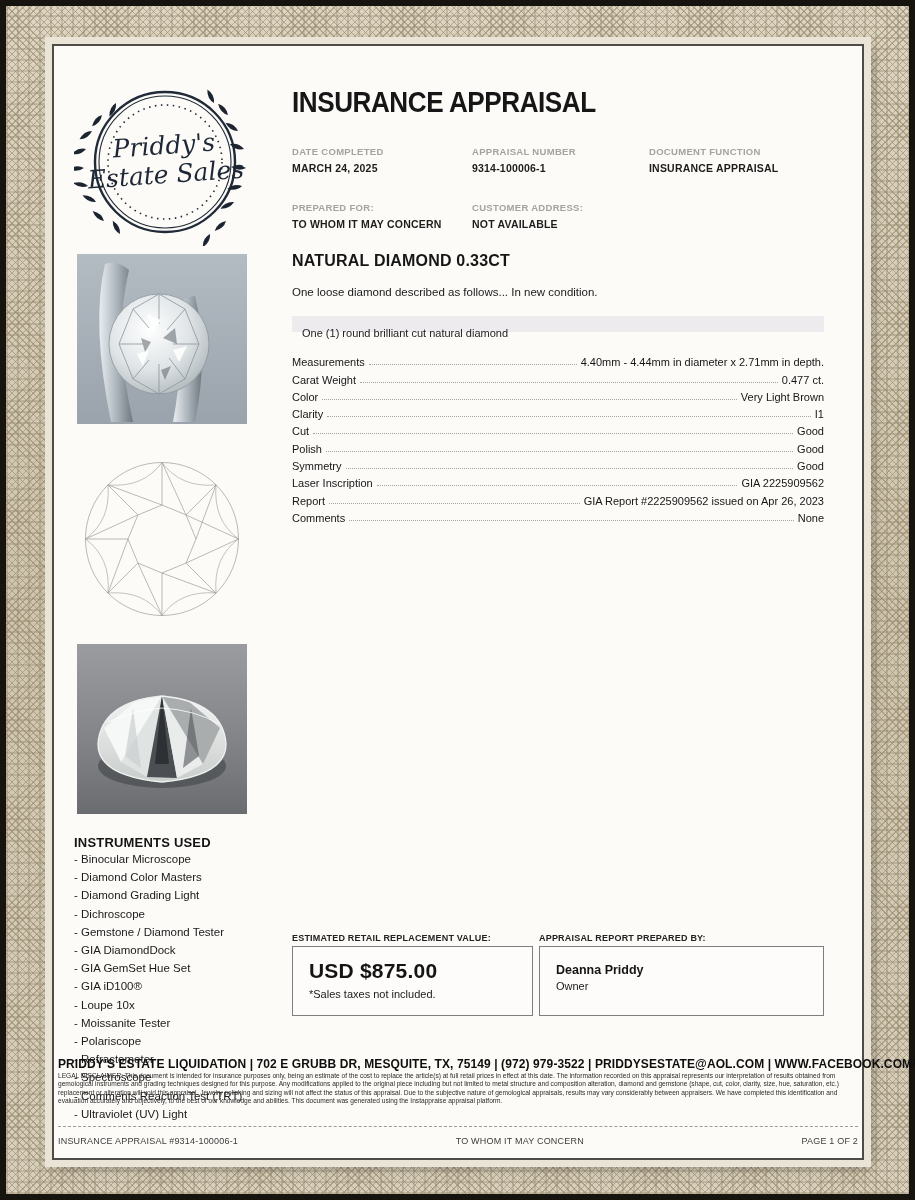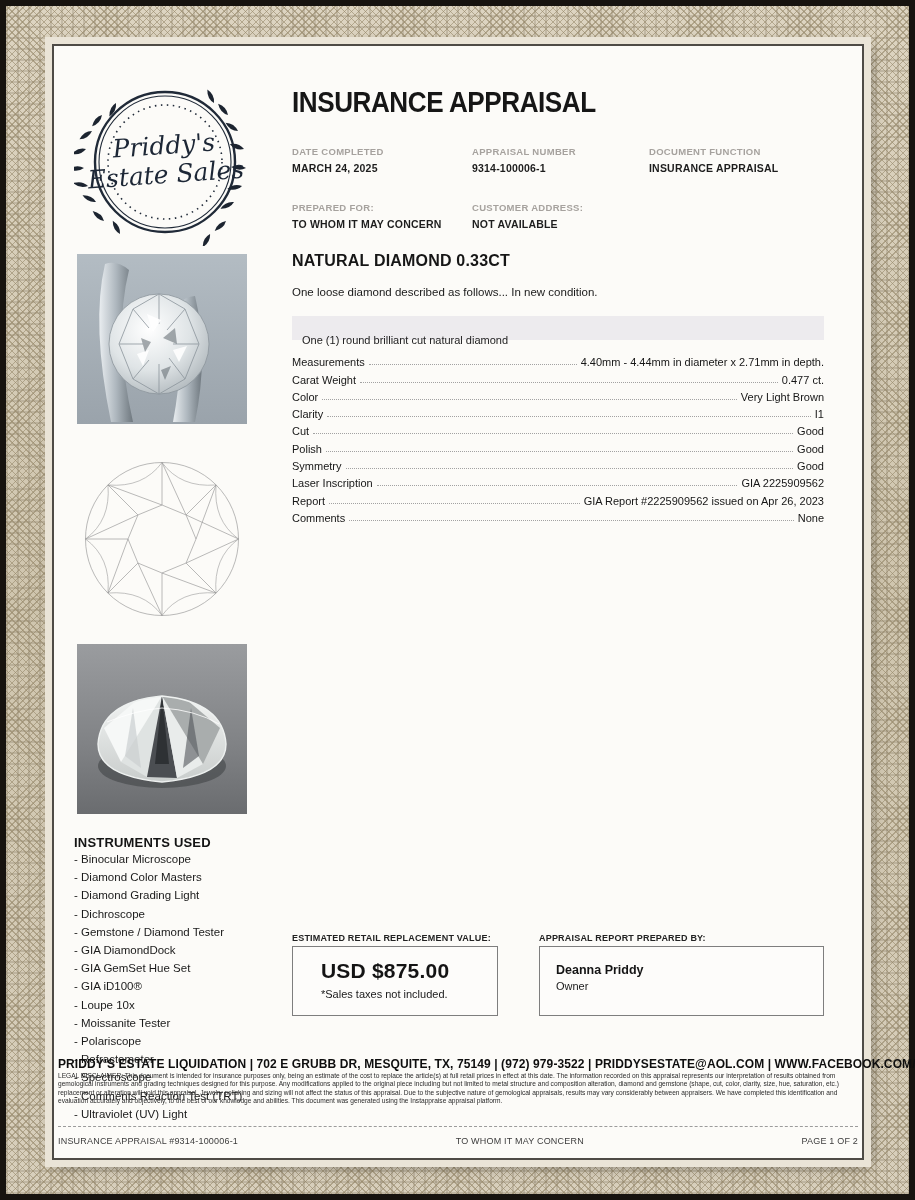--- a/index.html
+++ b/index.html
@@ -37,21 +37,21 @@
   .meta-cell{position:absolute;width:176px;}
   .meta-label{font-size:9.5px;font-weight:700;color:#a6a29e;letter-spacing:.3px;display:block;margin-bottom:5px;white-space:nowrap;}
   .meta-value{font-size:10.5px;font-weight:700;color:#1d1d1d;letter-spacing:.2px;display:block;white-space:nowrap;}
   .mr1{top:100px;} .mr2{top:156px;}
   .mc1{left:0;} .mc2{left:180px;} .mc3{left:357px;}
   
   .item-title{position:absolute;left:0;top:206px;font-size:16px;font-weight:700;color:#161616;letter-spacing:.2px;}
   .item-desc{position:absolute;left:0;top:240px;font-size:11.5px;color:#1a1a1a;}
   .item-banner{
     position:absolute;left:0;top:270px;width:532px;height:16px;box-sizing:border-box;
-    background:#edebee;font-size:11px;color:#222;line-height:25px;padding:12px 10px;
+    background:#edebee;font-size:11px;color:#222;line-height:25px;padding:5px 10px;
   }
   .props{position:absolute;left:0;top:307px;width:532px;}
   .prop-row{display:flex;align-items:flex-end;height:17.3px;font-size:11px;color:#161616;}
   .prop-label{white-space:nowrap;padding-bottom:2px;}
   .prop-dots{flex:1;border-bottom:1.5px dotted #a2a2a2;margin:0 4px 5px 4px;min-width:12px;}
   .prop-value{white-space:nowrap;text-align:right;padding-bottom:2px;}
   
   .rail-img{position:absolute;left:23px;width:170px;overflow:hidden;}
   .photo1{top:208px;height:170px;}
   .diagram{top:404px;height:178px;}
@@ -59,21 +59,21 @@
   
   .instruments{position:absolute;left:20px;top:789px;width:230px;}
   .instr-heading{font-size:13px;font-weight:700;color:#141414;letter-spacing:.2px;}
   .instr-item{font-size:11.5px;color:#1a1a1a;line-height:18.2px;white-space:nowrap;}
   
   .box-label{position:absolute;font-size:9px;font-weight:700;color:#222;letter-spacing:.2px;top:887px;}
   .vb-label{left:238px;} .pb-label{left:485px;}
   .value-box{
     position:absolute;top:900px;height:70px;border:1px solid #7e7e7e;background:#fdfcfa;box-sizing:border-box;
   }
-  .vbox{left:238px;width:206px;padding:12px 28px;}
+  .vbox{left:238px;width:241px;padding:12px 16px;}
   .pbox{left:485px;width:285px;padding:16px 16px;}
   .amount{font-size:21px;font-weight:800;color:#141414;letter-spacing:.2px;}
   .amount-note{font-size:11px;color:#1a1a1a;margin-top:5px;}
   .preparer-name{font-size:12.5px;font-weight:700;color:#141414;}
   .preparer-role{font-size:11px;color:#1a1a1a;margin-top:3px;}
   
   .contact-line{
     position:absolute;left:4px;right:4px;top:1011px;
     font-size:12px;font-weight:700;color:#0e0e0e;letter-spacing:.1px;white-space:nowrap;
   }

